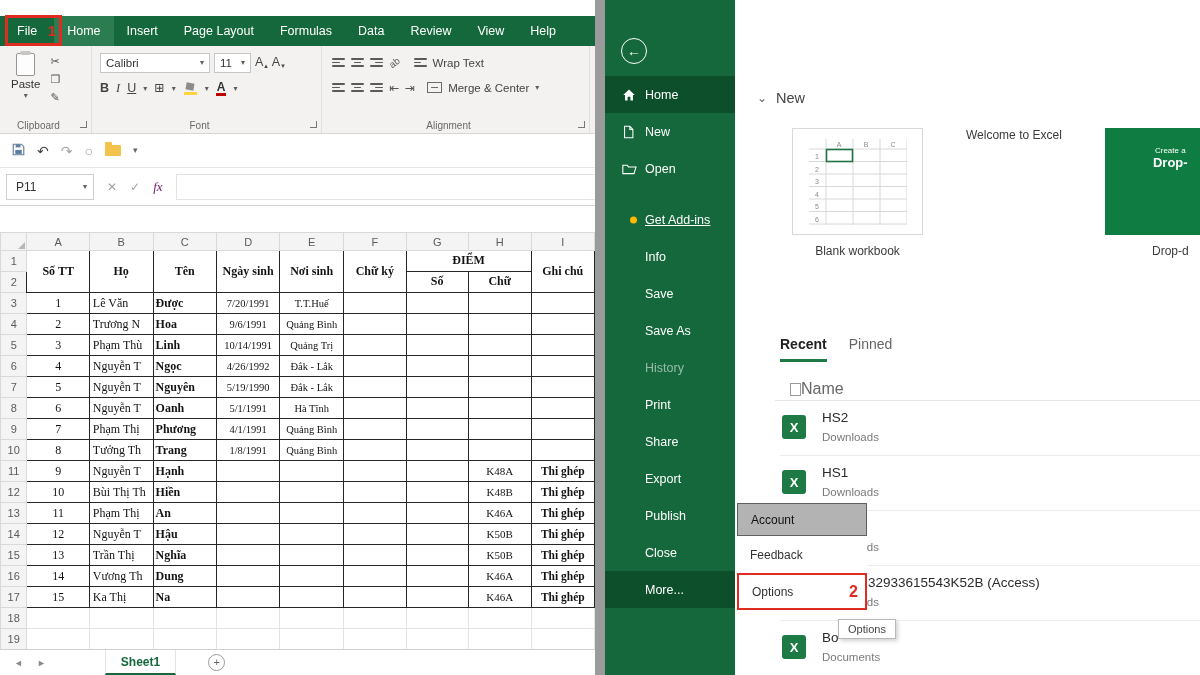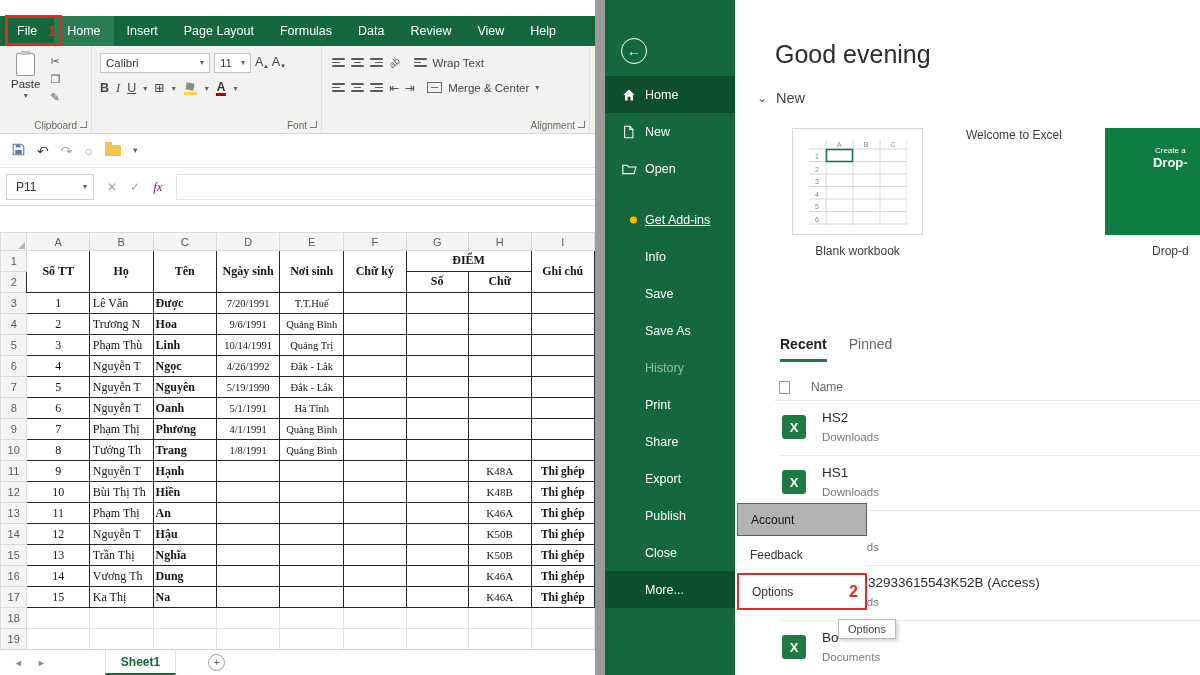--- a/index.html
+++ b/index.html
@@ -14,21 +14,21 @@
   .rtab.file{padding:0 17px;}
   .rtabs{display:flex;align-items:stretch;}
   .rtab.active{background:#2b7d51;}
   .bulb{margin-left:auto;display:flex;align-items:center;padding-right:12px;}
 
   .annot-box{position:absolute;left:5px;top:15px;width:57px;height:31px;border:3px solid #e02b20;z-index:20;box-sizing:border-box;}
   .annot-num{position:absolute;right:3px;top:5px;color:#e02b20;font-weight:bold;font-size:15px;line-height:1;}
 
   .ribbon{position:absolute;left:0;top:46px;width:100%;height:88px;background:#f3f2f1;border-bottom:1px solid #d8d6d4;display:flex;box-sizing:border-box;}
   .rgroup{position:relative;height:100%;border-right:1px solid #e2e0de;box-sizing:border-box;}
-  .rgroup-label{position:absolute;bottom:2px;left:0;right:14px;text-align:right;font-size:10px;color:#6a6865;}
+  .rgroup-label{position:absolute;bottom:2px;left:0;right:14px;text-align:center;font-size:10px;color:#6a6865;}
   .launcher{position:absolute;right:4px;bottom:5px;width:6px;height:6px;border-right:1.5px solid #7a7876;border-bottom:1.5px solid #7a7876;}
   .g-clip{width:92px;display:flex;padding:6px 2px 16px 6px;}
   .paste-btn{display:flex;flex-direction:column;align-items:center;gap:2px;font-size:11.5px;color:#333;padding:1px 5px;}
   .paste-icon{width:17px;height:21px;background:#fdfdfd;border:1px solid #979593;border-radius:2px;position:relative;}
   .paste-icon::before{content:"";position:absolute;top:-3px;left:3px;right:3px;height:4px;background:#c8c6c4;border-radius:2px;}
   .car{font-size:8px;color:#605e5c;line-height:1;}
   .clip-mini{display:flex;flex-direction:column;gap:5px;padding:3px 0 0 5px;font-size:11px;color:#555;}
   .g-font{width:230px;padding:6px 6px 16px 8px;box-sizing:border-box;}
   .frow1,.frow2{display:flex;align-items:center;gap:4px;height:21px;}
   .frow2{margin-top:5px;gap:7px;}
@@ -123,21 +123,21 @@
   .tcard.drop{background:#0f7c42;border:none;display:block;}
   .tour-body{position:absolute;top:32px;left:0;width:100%;text-align:center;font-size:12px;color:#333;}
   .tour-band{position:absolute;left:0;right:0;bottom:0;height:24px;background:#12914f;display:flex;align-items:center;justify-content:flex-end;padding-right:14px;box-sizing:border-box;}
   .tour-circle{width:19px;height:19px;border-radius:50%;background:#0b3a22;color:#fff;display:inline-flex;align-items:center;justify-content:center;font-size:11px;}
   .drop1{margin-top:18px;text-align:center;font-size:8px;color:#fff;}
   .drop2{text-align:center;font-size:13px;color:#fff;font-weight:bold;}
   .ccap{font-size:12px;color:#3b3b3b;max-width:131px;white-space:nowrap;overflow:hidden;}
   .bs-tabs{position:absolute;left:45px;top:336px;display:flex;gap:22px;font-size:14px;}
   .bstab{color:#666;padding-bottom:7px;border-bottom:3px solid transparent;}
   .bstab.active{color:#222;font-weight:bold;border-bottom-color:#1e7a45;}
-  .list-head{position:absolute;left:44px;top:380px;display:flex;align-items:center;gap:21px;font-size:12px;color:#666;}
+  .list-head{position:absolute;left:55px;top:380px;display:flex;align-items:center;font-size:16px;color:#666;}
   .doc-glyph{width:11px;height:13px;border:1px solid #999;display:inline-block;box-sizing:border-box;}
   .head-line{position:absolute;left:40px;right:0;top:400px;height:1px;background:#e4e4e4;}
   .flist{position:absolute;left:0;right:0;top:401px;}
   .frow{position:relative;height:55px;}
   .frow::after{content:"";position:absolute;left:45px;right:0;bottom:0;height:1px;background:#ececec;}
   .ficon{position:absolute;left:47px;top:14px;width:24px;height:24px;background:#1e7a45;border-radius:3px;color:#fff;font-weight:bold;font-size:13px;display:flex;align-items:center;justify-content:center;}
   .ftitle{position:absolute;left:87px;top:9px;font-size:13.5px;color:#2b2b2b;white-space:nowrap;}
   .fsub{position:absolute;left:87px;top:30px;font-size:11.5px;color:#7a7a7a;}
 
   .menu-panel{position:absolute;left:132px;top:503px;width:130px;background:#fff;z-index:5;}
@@ -622,21 +622,20 @@
           <div class="sbitem">
             <span class="sblabel">Close</span>
           </div>
           <div class="sbitem active">
             <span class="sblabel">More...</span>
           </div>
         </div>
     </div>
 
     <div class="bs-content">
-      <div class="greeting">Good evening</div>
       <div class="new-row">
         <span class="chev">⌄</span>
         <span>New</span>
       </div>
       <div class="cards">
           <div class="cardwrap">
             <div class="tcard blank">
               <svg width="98" height="86" viewBox="0 0 98 86">
                 <rect width="98" height="86" fill="#fff"></rect>
                 <line x1="17" y1="0" x2="17" y2="86" stroke="#d8d8d8"></line>

